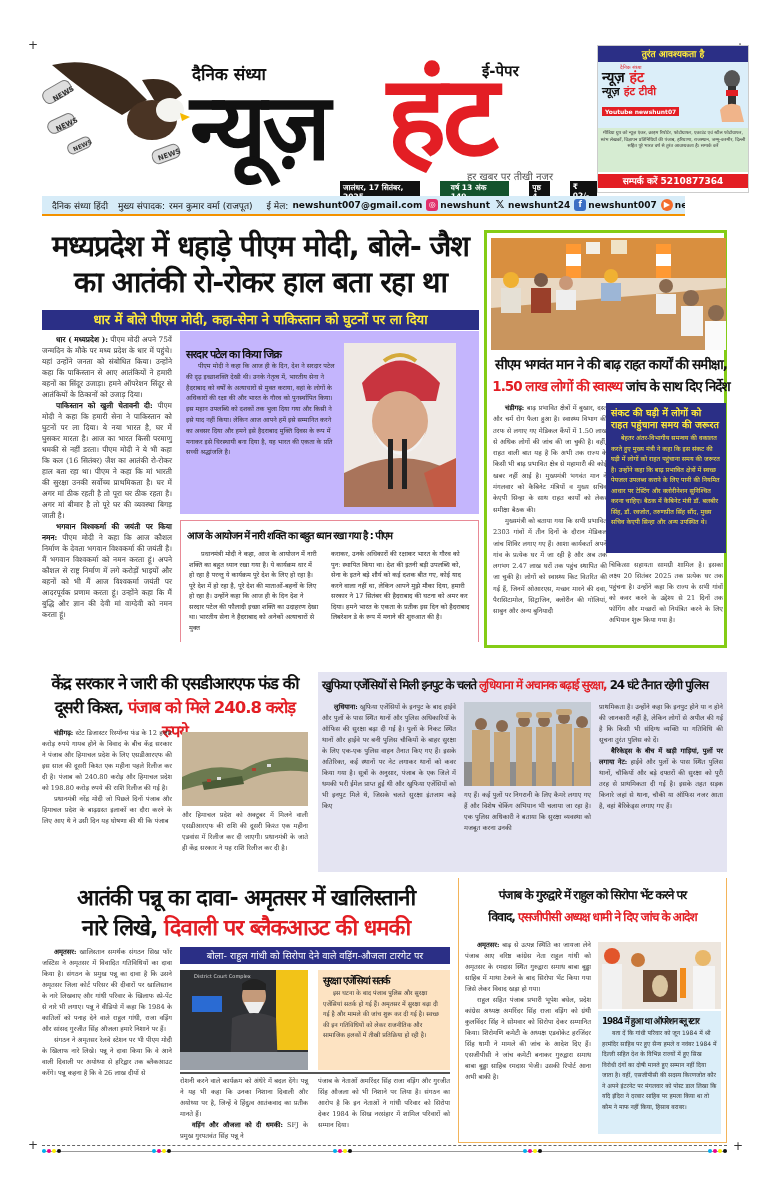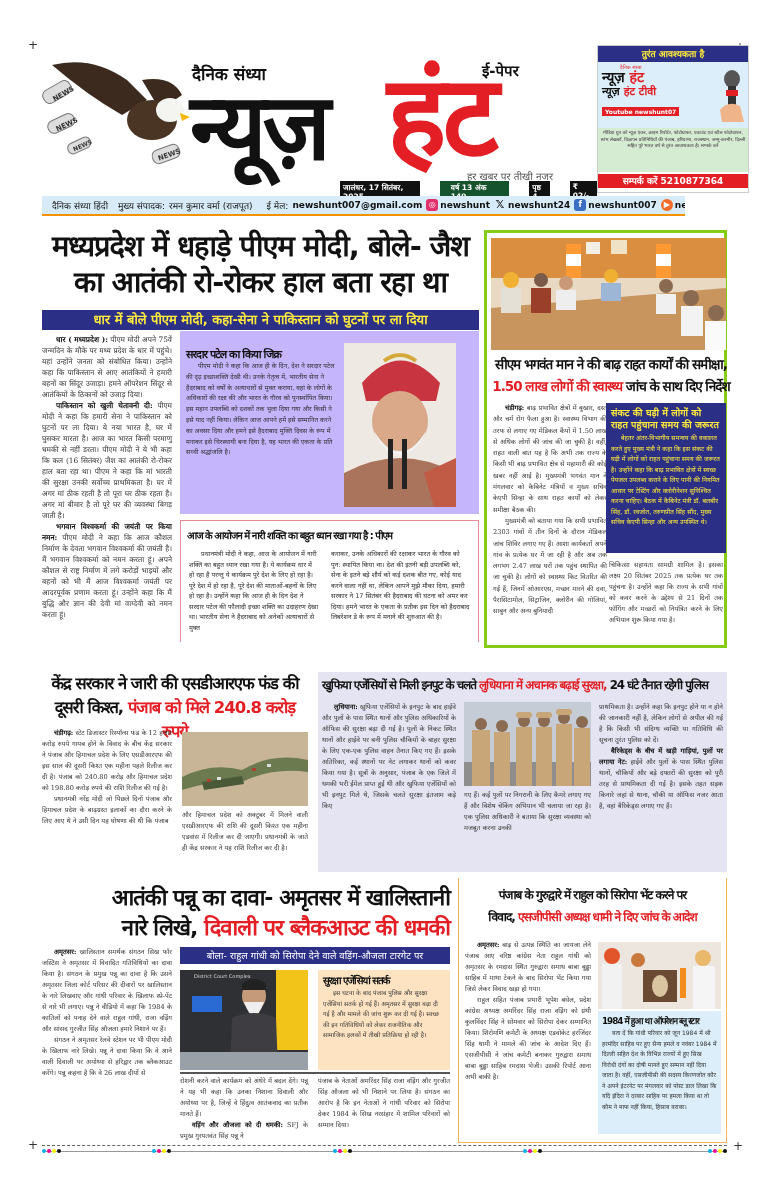--- a/index.html
+++ b/index.html
@@ -251,21 +251,21 @@
     </svg>
   </div>
   <div class="body-text" style="position:absolute;left:146px;top:118px;width:127px;font-size:6.6px;line-height:11px">गए हैं। कई पुलों पर निगरानी के लिए कैमरे लगाए गए हैं और विशेष चेकिंग अभियान भी चलाया जा रहा है। एक पुलिस अधिकारी ने बताया कि सुरक्षा व्यवस्था को मजबूत करना उनकी</div>
   <div class="body-text" style="position:absolute;left:281px;top:30px;width:124px;font-size:6.6px;line-height:11px">
     <p><span>प्राथमिकता है। उन्होंने कहा कि इनपुट होने या न होने की जानकारी नहीं है, लेकिन लोगों से अपील की गई है कि किसी भी संदिग्ध व्यक्ति या गतिविधि की सूचना तुरंत पुलिस को दें।</span></p>
     <p style="text-indent:12px"><span class="lead">बैरिकेड्स के बीच में खड़ी गाड़ियां, पुलों पर लगाया नेट:</span> <span>हाईवे और पुलों के पास स्थित पुलिस थानों, चौकियों और बड़े दफ्तरों की सुरक्षा को पूरी तरह से प्राथमिकता दी गई है। इसके तहत सड़क किनारे जहां से थाना, चौकी या ऑफिस नजर आता है, वहां बैरिकेड्स लगाए गए हैं।</span></p>
   </div>
 </div>
 
 <div class="abs" style="left:42px;top:883px;width:408px;height:265px">
-  <div class="hl" style="font-size:22px;line-height:30px;text-align:right">
+  <div class="hl" style="font-size:22px;line-height:30px;text-align:center">
     <div>आतंकी पन्नू का दावा- अमृतसर में खालिस्तानी</div>
     <div><span>नारे लिखे,</span> <span class="red">दिवाली पर ब्लैकआउट की धमकी</span></div>
   </div>
   <div class="navy-bar" style="position:absolute;left:138px;top:64px;width:270px;height:17px;line-height:17px;font-size:9.5px;color:#fff;font-weight:normal">बोला- राहुल गांधी को सिरोपा देने वाले वड़िंग-औजला टारगेट पर</div>
   <div class="body-text" style="position:absolute;left:0;top:64px;width:130px;font-size:6.6px;line-height:11px">
     <p style="text-indent:12px"><span class="lead">अमृतसर:</span> <span>खालिस्तान समर्थक संगठन सिख फॉर जस्टिस ने अमृतसर में विवादित गतिविधियों का दावा किया है। संगठन के प्रमुख पन्नू का दावा है कि उसने अमृतसर जिला कोर्ट परिसर की दीवारों पर खालिस्तान के नारे लिखवाए और गांधी परिवार के खिलाफ स्प्रे-पेंट से नारे भी लगाए। पन्नू ने वीडियो में कहा कि 1984 के कातिलों को पनाह देने वाले राहुल गांधी, राजा वड़िंग और सांसद गुरजीत सिंह औजला हमारे निशाने पर हैं।</span></p>
     <p style="text-indent:12px"><span>संगठन ने अमृतसर रेलवे स्टेशन पर भी पीएम मोदी के खिलाफ नारे लिखे। पन्नू ने दावा किया कि वे आने वाली दिवाली पर अयोध्या से हरिद्वार तक ब्लैकआउट करेंगे। पन्नू कहना है कि वे 26 लाख दीयों से</span></p>
   </div>
   <div class="photo" style="left:138px;top:87px;width:128px;height:100px;background:#3a3a3e">
     <svg width="128" height="100" viewBox="0 0 128 100">

